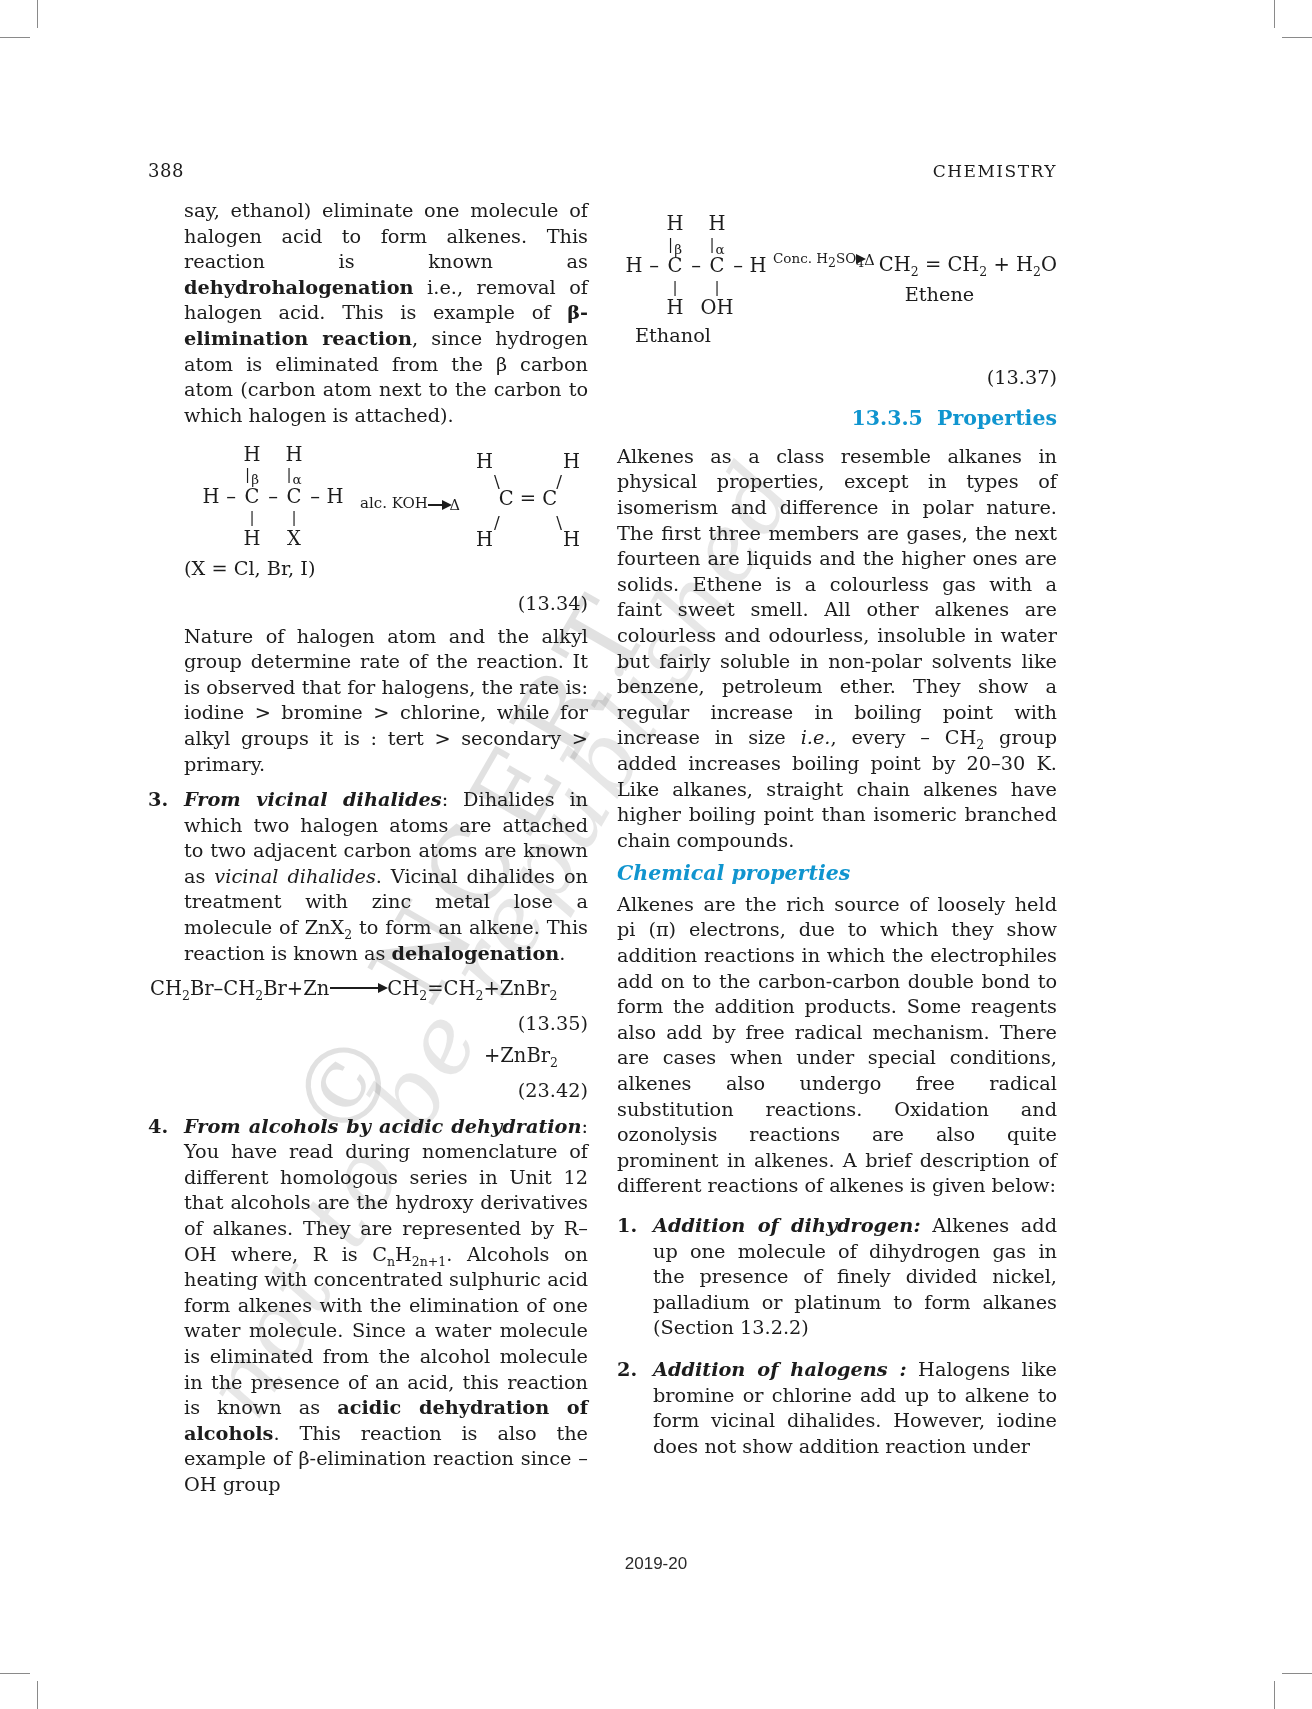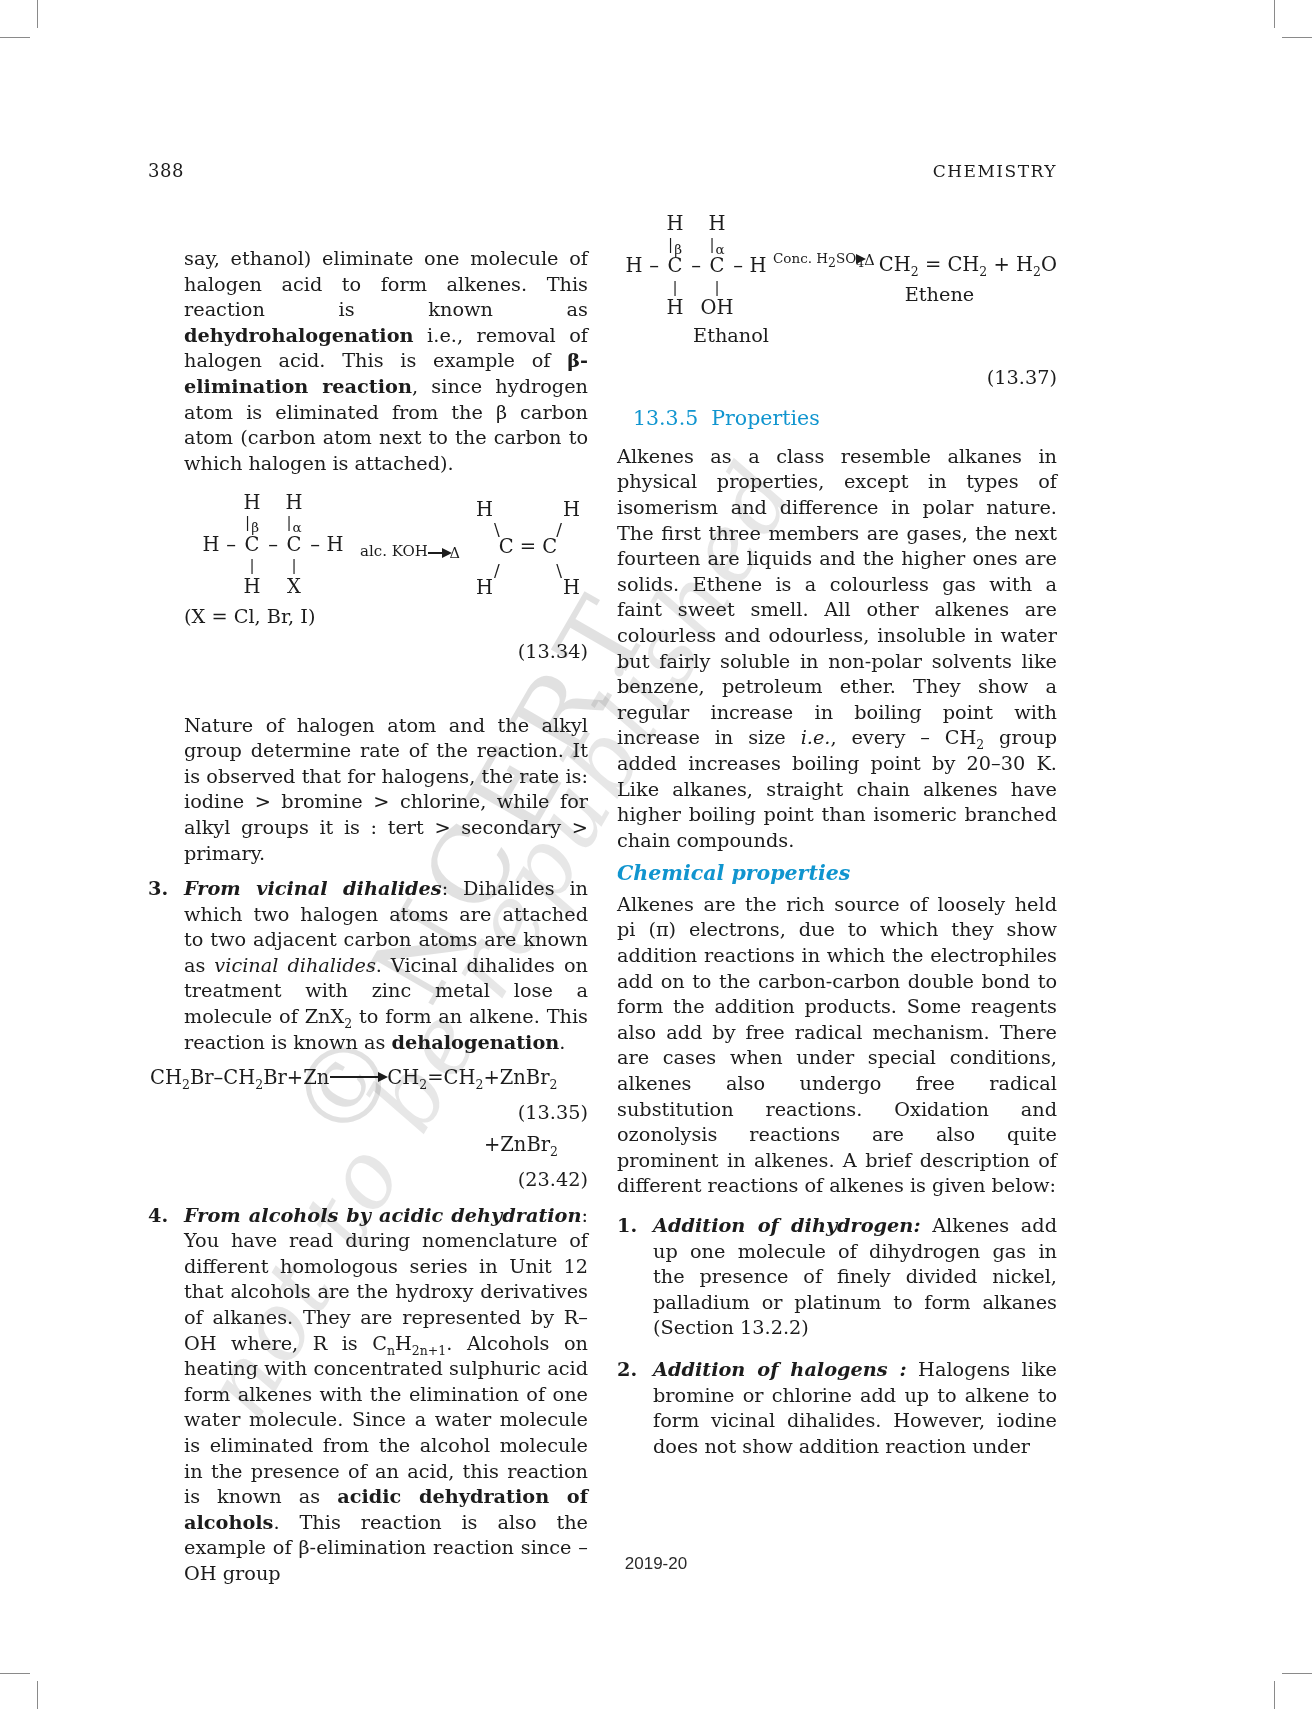--- a/index.html
+++ b/index.html
@@ -17,29 +17,29 @@
   .running { font-size:17px; letter-spacing:1.5px; }
   
   .wm { position:absolute; z-index:0; text-align:center; white-space:nowrap; pointer-events:none;
         font-family:"DejaVu Serif",serif; color:rgba(70,70,70,0.16); }
   .wm1 { left:100px; top:800px; width:760px; height:140px; font-size:104px; letter-spacing:12px; transform:rotate(-60deg); }
   .wm2 { left:-70px; top:880px; width:1160px; height:130px; font-size:92px; font-style:italic; letter-spacing:4px; transform:rotate(-60deg); color:rgba(70,70,70,0.13); }
   
   .col { position:absolute; top:198px; width:440px; z-index:1; font-size:19.3px; line-height:25.6px; text-align:justify; }
   .col-left  { left:148px; }
   .col-right { left:617px; }
-  .ind { margin-left:36px;margin-top:48px; }
+  .ind { margin-left:36px; }
   p.body { margin-bottom:2px; }
   .item { display:flex; margin-top:10px; }
   .item .num { width:36px; flex:none; font-weight:bold; }
   .item .ibody { flex:1; }
   b { font-weight:bold; }
   sub { font-size:12.5px; line-height:0; }
   
-  .h-sec { color:#1095cf; font-weight:normal; font-size:20.5px; margin:16px 0 12px 16px; text-align:left; }
+  .h-sec { color:#1095cf; font-weight:bold; font-size:20.5px; margin:16px 0 12px 4px; text-align:right; }
   .h-sub { color:#1095cf; font-weight:bold; font-style:italic; font-size:20.5px; margin:8px 0 5px 0; text-align:left; }
   
   .chemeq { margin-top:10px; font-size:19.5px; text-align:left; white-space:nowrap; }
   .eqno { text-align:right; font-size:19.3px; margin:9px 0 7px 0; }
   .carry { text-align:right; padding-right:30px; font-size:19.5px; margin-top:4px; }
   .arr { display:inline-block; position:relative; height:1.8px; background:#1c1c1c; vertical-align:middle; margin:0 1px 3px 1px; }
   .arr::after { content:''; position:absolute; right:-2px; top:-4.6px; width:0; height:0;
                 border-left:10px solid #1c1c1c; border-top:5.5px solid transparent; border-bottom:5.5px solid transparent; }
   
   .rxnrow { display:flex; align-items:flex-start; margin-top:14px; text-align:left; }
@@ -54,21 +54,21 @@
   .rxn .lab { font-size:15px; white-space:nowrap; margin-bottom:2px; }
   .rxn .lab.small { font-size:13.5px; }
   .rxn .line { position:relative; height:1.8px; background:#1c1c1c; width:100%; }
   .rxn .line::after { content:''; position:absolute; right:-2px; top:-4.6px; width:0; height:0;
                 border-left:10px solid #1c1c1c; border-top:5.5px solid transparent; border-bottom:5.5px solid transparent; }
   .rxn .dl { font-size:14.5px; margin-top:2px; }
   .ethene { width:116px; font-size:19.5px; }
   .ethene .e1 { display:flex; justify-content:space-between; padding:0 6px; height:20px; }
   .ethene .eb { display:flex; justify-content:space-between; padding:0 24px; height:17px; font-size:17px; }
   .ethene .e3 { text-align:center; height:24px; }
-  .sname { font-size:19.3px; margin-top:3px; text-align:right; }
+  .sname { font-size:19.3px; margin-top:3px; text-align:left; }
   .prodcol { display:flex; flex-direction:column; align-items:flex-start; }
   .prodcol .pf { font-size:19.5px; white-space:nowrap; }
   .prodcol .pn { font-size:19.3px; margin-top:4px; padding-left:26px; }
   .note { margin-left:36px; margin-top:6px; text-align:left; font-size:19.3px; }
   
   .ftr { position:absolute; top:1554px; left:0; width:100%; text-align:center;
          font-family:"Liberation Sans","DejaVu Sans",sans-serif; font-size:17px; color:#2a2a2a; }
 </style>
 </head>
 <body>

